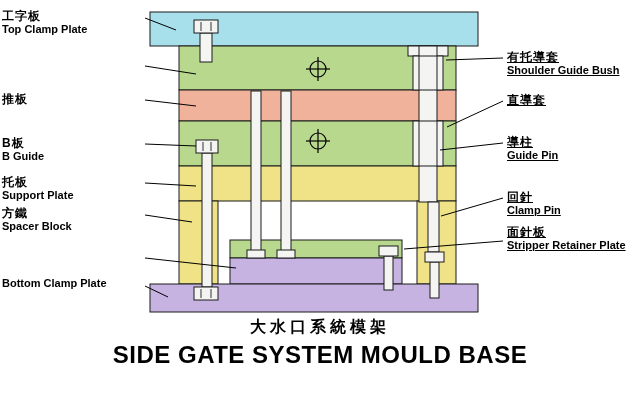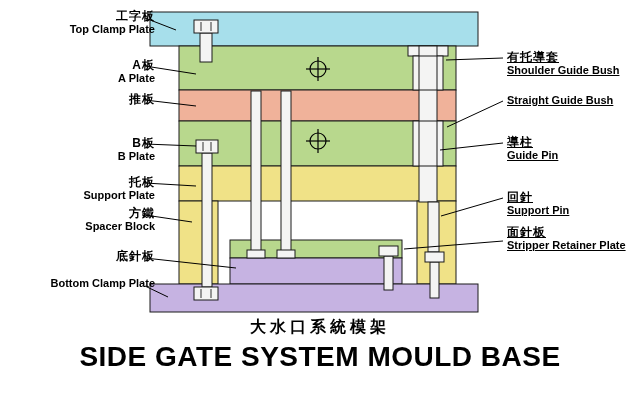--- a/index.html
+++ b/index.html
@@ -15,26 +15,26 @@
   .f-yellow{fill:var(--c-yellow,#f0e287);}
   .f-purple{fill:var(--c-purple,#c6b3e2);}
   .pin{fill:var(--c-pin,#f4f4f3);stroke:var(--c-outline,#1a1a1a);stroke-width:1;}
   .leader{stroke:#000;stroke-width:1;}
   .edge{stroke:#1a1a1a;stroke-width:1;}
   .detail{stroke:#333;stroke-width:1;}
   .mark{stroke:#000;stroke-width:1.2;fill:none;}
   .label{position:absolute;font-weight:bold;line-height:13px;white-space:nowrap;}
   .label .zh{font-size:12px;letter-spacing:1px;}
   .label .en{font-size:11px;}
-  .label.left{left:13px;width:142px;text-align:right;}
+  .label.left{left:2px;width:142px;text-align:left;}
   .label.right{left:507px;width:132px;text-align:left;text-decoration:underline;}
   .title-zh{position:absolute;left:0;width:640px;top:317px;text-align:center;
     font-size:16px;font-weight:bold;letter-spacing:4px;}
   .title-en{position:absolute;left:0;width:640px;top:341px;text-align:center;
-    font-size:28px;font-weight:bold;letter-spacing:0.5px;}
+    font-size:24px;font-weight:bold;letter-spacing:0.5px;}
 </style>
 </head>
 <body>
 
 <div id="canvas">
 
   <svg id="drawing" width="640" height="410" viewBox="0 0 640 410">
 
     <rect class="plate f-cyan" x="150" y="12" width="328" height="34"></rect>
     <rect class="plate f-green" x="179" y="46" width="277" height="44"></rect>
@@ -105,60 +105,55 @@
     <line class="leader" x1="503" y1="101" x2="447" y2="127"></line>
     <line class="leader" x1="503" y1="143" x2="440" y2="150"></line>
     <line class="leader" x1="503" y1="198" x2="441" y2="216"></line>
     <line class="leader" x1="503" y1="241" x2="404" y2="249"></line>
   </svg>
 
   <div class="label left" style="top:10px">
     <div class="zh">工字板</div>
     <div class="en">Top Clamp Plate</div>
   </div>
-  <div class="label left" style="top:59px">
-    <div class="zh">A板</div>
-    <div class="en">A Plate</div>
-  </div>
   <div class="label left" style="top:93px">
     <div class="zh">推板</div>
   </div>
   <div class="label left" style="top:137px">
     <div class="zh">B板</div>
-    <div class="en">B Plate</div>
+    <div class="en">B Guide</div>
   </div>
   <div class="label left" style="top:176px">
     <div class="zh">托板</div>
     <div class="en">Support Plate</div>
   </div>
   <div class="label left" style="top:207px">
     <div class="zh">方鐵</div>
     <div class="en">Spacer Block</div>
   </div>
   <div class="label left" style="top:250px">
-    <div class="zh">底針板</div>
   </div>
   <div class="label left" style="top:277px">
     <div class="en">Bottom Clamp Plate</div>
   </div>
 
   <div class="label right" style="top:51px">
     <div class="zh">有托導套</div>
     <div class="en">Shoulder Guide Bush</div>
   </div>
   <div class="label right" style="top:94px">
-    <div class="en">Straight Guide Bush</div>
+    <div class="zh">直導套</div>
   </div>
   <div class="label right" style="top:136px">
     <div class="zh">導柱</div>
     <div class="en">Guide Pin</div>
   </div>
   <div class="label right" style="top:191px">
     <div class="zh">回針</div>
-    <div class="en">Support Pin</div>
+    <div class="en">Clamp Pin</div>
   </div>
   <div class="label right" style="top:226px">
     <div class="zh">面針板</div>
     <div class="en">Stripper Retainer Plate</div>
   </div>
 
   <div class="title-zh">大水口系統模架</div>
   <div class="title-en">SIDE GATE SYSTEM MOULD BASE</div>
 </div>
 

